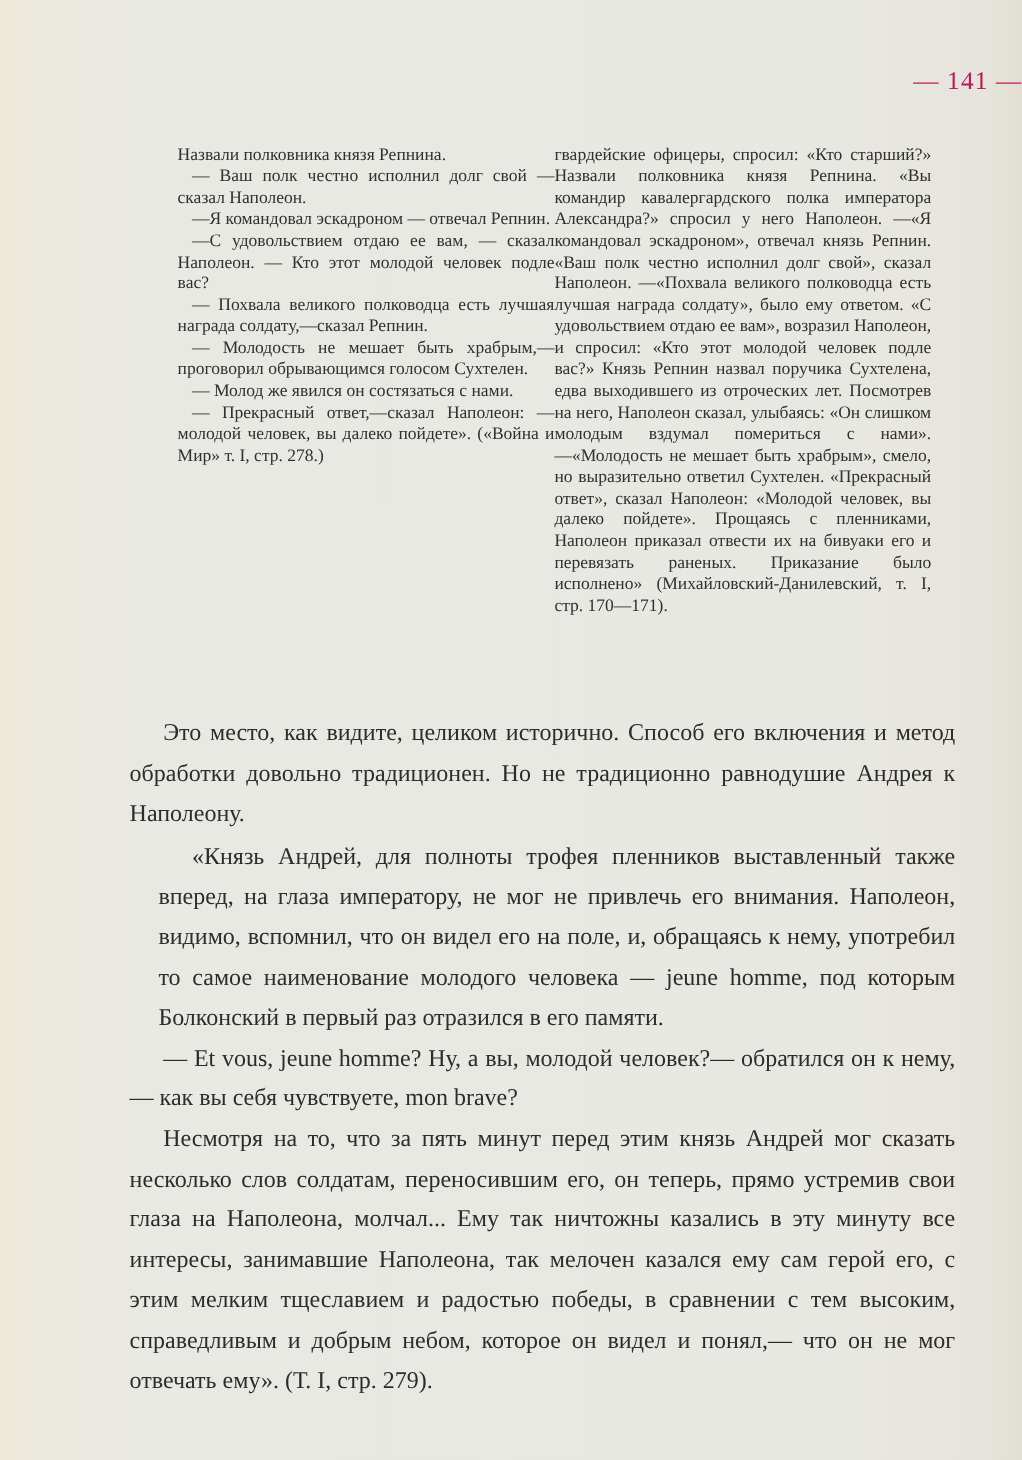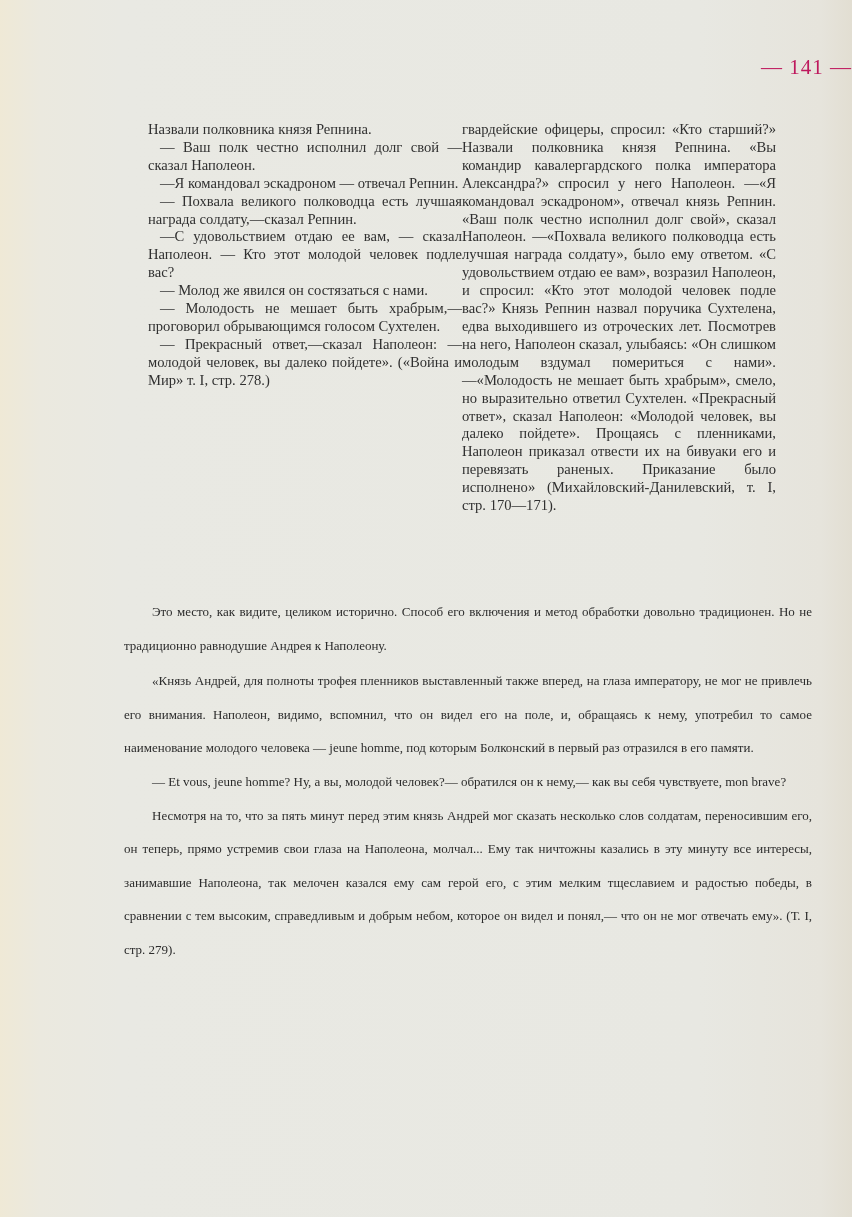--- a/index.html
+++ b/index.html
@@ -18,42 +18,42 @@
     position: absolute; top: 88px; left: 133px; width: 658px;
     display: flex; justify-content: center; margin-top: 33px;
   }
   .col {
     width: 314px; font-size: 14.6px; line-height: 17.9px;
     text-align: justify; color: #303030;
   }
   .col p { margin: 0; }
   .col .ind { text-indent: 12px; }
   .body-text {
-    position: absolute; top: 595px; left: 124px; width: 688px;
-    font-size: 13px; line-height: 33.6px; text-align: justify;
+    position: absolute; top: 595px; left: 108px; width: 688px;
+    font-size: 20px; line-height: 33.6px; text-align: justify;
     color: #2c2c2c;
   }
   .body-text p { margin: 0; text-indent: 28px; }
-  .body-text p.gap { margin-top: 2px; }
+  .body-text p.gap { margin-top: 2px; margin-left: 24px; }
 </style>
 </head>
 <body>
 
 <div>
   <div class="page-number">— 141 —</div>
 
   <div class="columns">
     <div class="col">
       <p>Назвали полковника князя Репнина.</p>
       <p class="ind">— Ваш полк честно исполнил долг свой — сказал Наполеон.</p>
       <p class="ind">—Я командовал эскадроном — отвечал Репнин.</p>
+      <p class="ind">—С удовольствием отдаю ее вам, — сказал Наполеон. — Кто этот молодой человек подле вас?</p>
       <p class="ind">— Похвала великого полководца есть лучшая награда солдату,—сказал Репнин.</p>
-      <p class="ind">—С удовольствием отдаю ее вам, — сказал Наполеон. — Кто этот молодой человек подле вас?</p>
+      <p class="ind">— Молодость не мешает быть храбрым,—проговорил обрывающимся голосом Сухтелен.</p>
       <p class="ind">— Молод же явился он состязаться с нами.</p>
-      <p class="ind">— Молодость не мешает быть храбрым,—проговорил обрывающимся голосом Сухтелен.</p>
       <p class="ind">— Прекрасный ответ,—сказал Наполеон: — молодой человек, вы далеко пойдете». («Война и Мир» т. I, стр. 278.)</p>
     </div>
     <div class="col">
       <p>гвардейские офицеры, спросил: «Кто старший?» Назвали полковника князя Репнина. «Вы командир кавалергардского полка императора Александра?» спросил у него Наполеон. —«Я командовал эскадроном», отвечал князь Репнин. «Ваш полк честно исполнил долг свой», сказал Наполеон. —«Похвала великого полководца есть лучшая награда солдату», было ему ответом. «С удовольствием отдаю ее вам», возразил Наполеон, и спросил: «Кто этот молодой человек подле вас?» Князь Репнин назвал поручика Сухтелена, едва выходившего из отроческих лет. Посмотрев на него, Наполеон сказал, улыбаясь: «Он слишком молодым вздумал помериться с нами».—«Молодость не мешает быть храбрым», смело, но выразительно ответил Сухтелен. «Прекрасный ответ», сказал Наполеон: «Молодой человек, вы далеко пойдете». Прощаясь с пленниками, Наполеон приказал отвести их на бивуаки его и перевязать раненых. Приказание было исполнено» (Михайловский-Данилевский, т. I, стр. 170—171).</p>
     </div>
   </div>
 
   <div class="body-text">
     <p>Это место, как видите, целиком исторично. Способ его включения и метод обработки довольно традиционен. Но не традиционно равнодушие Андрея к Наполеону.</p>
     <p class="gap">«Князь Андрей, для полноты трофея пленников выставленный также вперед, на глаза императору, не мог не привлечь его внимания. Наполеон, видимо, вспомнил, что он видел его на поле, и, обращаясь к нему, употребил то самое наименование молодого человека — jeune homme, под которым Болконский в первый раз отразился в его памяти.</p>

